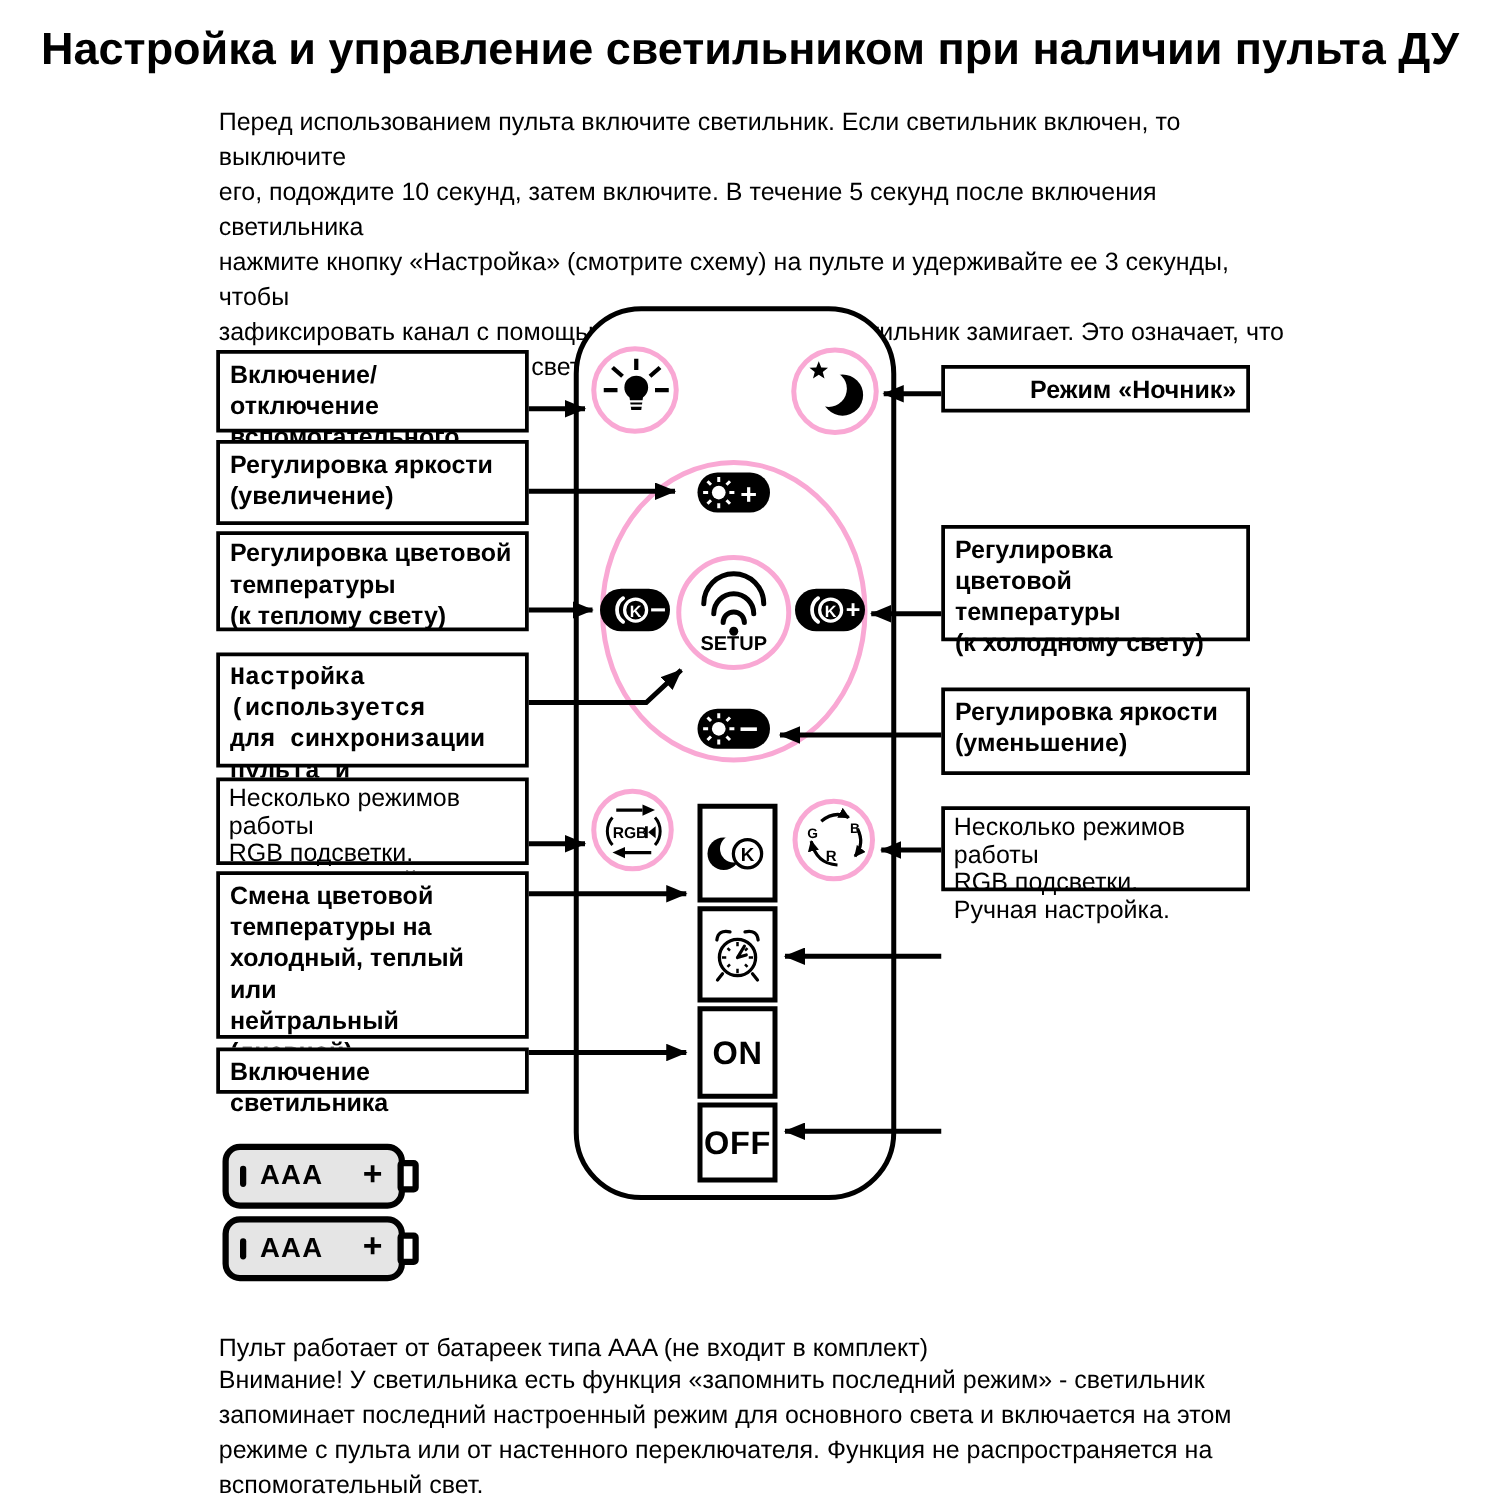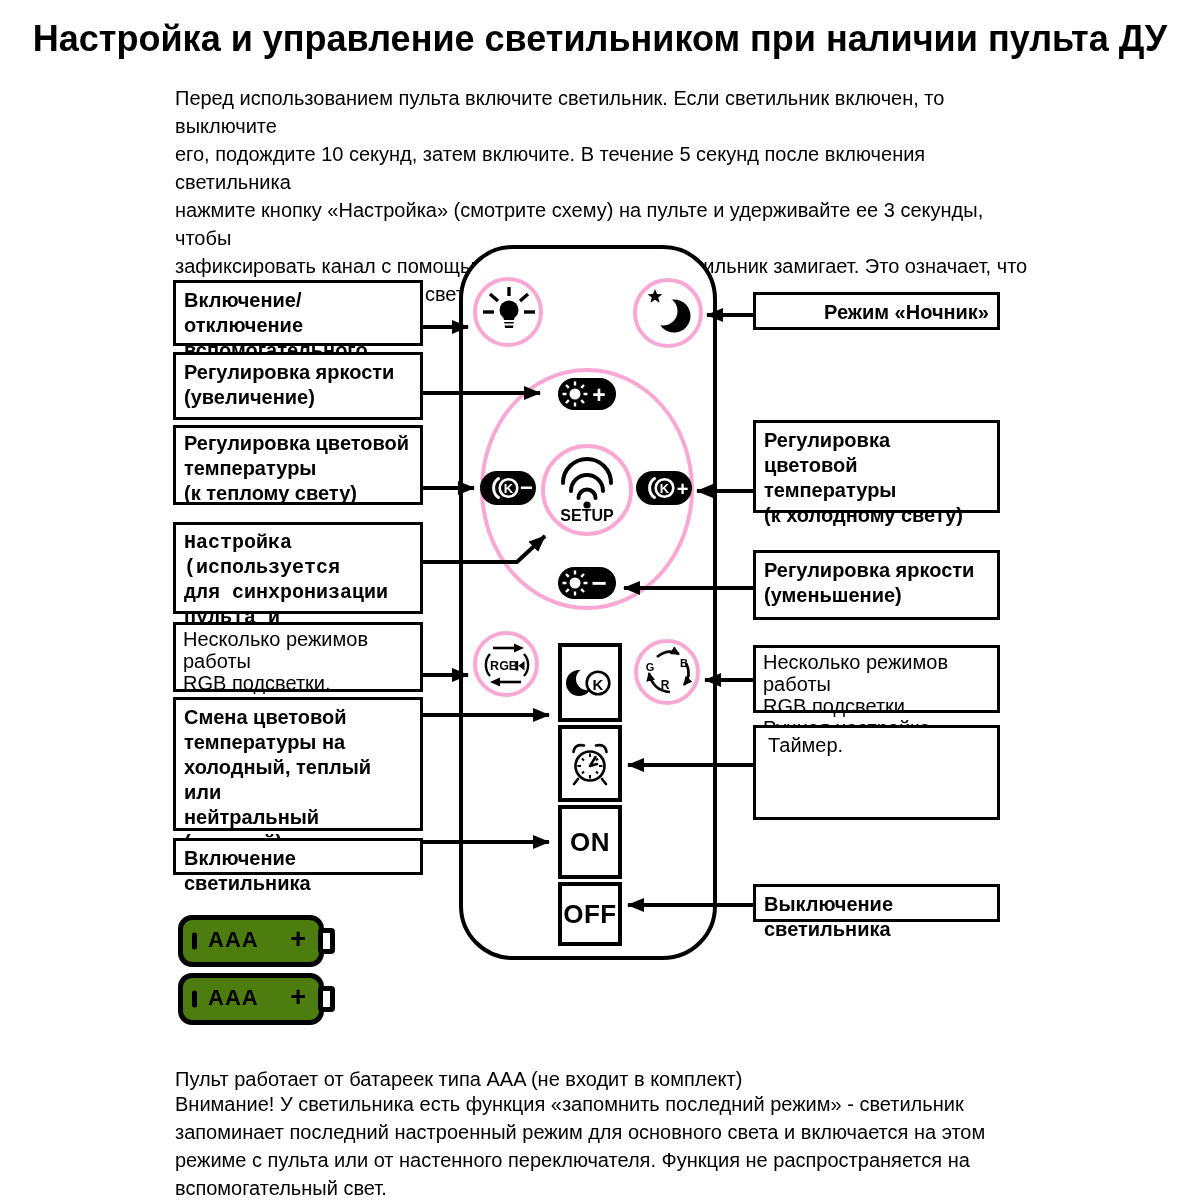--- a/index.html
+++ b/index.html
@@ -20,21 +20,21 @@
           box-sizing:border-box;border:4px solid #000;border-radius:54px;background:#fff;}
   .circ{position:absolute;box-sizing:border-box;border:4px solid #f9a8d4;border-radius:50%;background:#fff;}
   .pill{position:absolute;background:#000;border-radius:17px;}
   .cell{position:absolute;left:558px;width:64px;box-sizing:border-box;border:4px solid #000;
         background:#fff;display:flex;align-items:center;justify-content:center;}
   .cell .lbl{font-weight:bold;font-size:26px;letter-spacing:.5px;}
   .setup-circ{display:flex;flex-direction:column;align-items:center;}
   .setup-lbl{position:absolute;bottom:7px;left:0;width:100%;text-align:center;
              font-weight:bold;font-size:16px;}
   .battery{position:absolute;left:178px;width:146px;height:52px;box-sizing:border-box;
-           border:5px solid #000;border-radius:14px;background:#4d7c0f;}
+           border:5px solid #000;border-radius:14px;background:#e5e5e5;}
   .bat-nub{position:absolute;right:-16px;top:50%;transform:translateY(-50%);
            width:17px;height:26px;box-sizing:border-box;border:5px solid #000;
            border-radius:4px;background:#fff;}
   .bat-term{position:absolute;left:9px;top:50%;transform:translateY(-50%);
             width:5px;height:17px;border-radius:3px;background:#000;}
   .bat-label{position:absolute;left:25px;top:50%;transform:translateY(-53%);
              font-weight:bold;font-size:22px;letter-spacing:1px;}
   .bat-plus{position:absolute;right:13px;top:50%;transform:translateY(-55%);
             font-weight:bold;font-size:27px;}
   svg.overlay{position:absolute;left:0;top:0;pointer-events:none;}
@@ -74,22 +74,20 @@
 
   <div class="co r" style="top:292px;height:38px;text-align:right;">Режим «Ночник»</div>
   <div class="co r" style="top:420px;height:93px;">Регулировка цветовой
 температуры
 (к холодному свету)</div>
   <div class="co r" style="top:550px;height:70px;">Регулировка яркости
 (уменьшение)</div>
   <div class="co r reg" style="top:645px;height:68px;">Несколько режимов работы
 RGB подсветки.
 Ручная настройка.</div>
-  <div class="co r reg" style="top:725px;height:95px;padding:6px 12px;">Таймер.</div>
-  <div class="co r" style="top:884px;height:38px;">Выключение светильника</div>
 
   <div class="remote"></div>
 
   <div class="circ" style="left:473px;top:277px;width:70px;height:70px;">
     <svg width="64" height="64" viewBox="0 0 64 64">
       <g stroke="#000" stroke-width="3.4">
         <path d="M6,31 H17"></path>
           <path d="M47,31 H58"></path>
           <path d="M32,6 V15"></path>
         <path d="M13,13 L21,20"></path>

